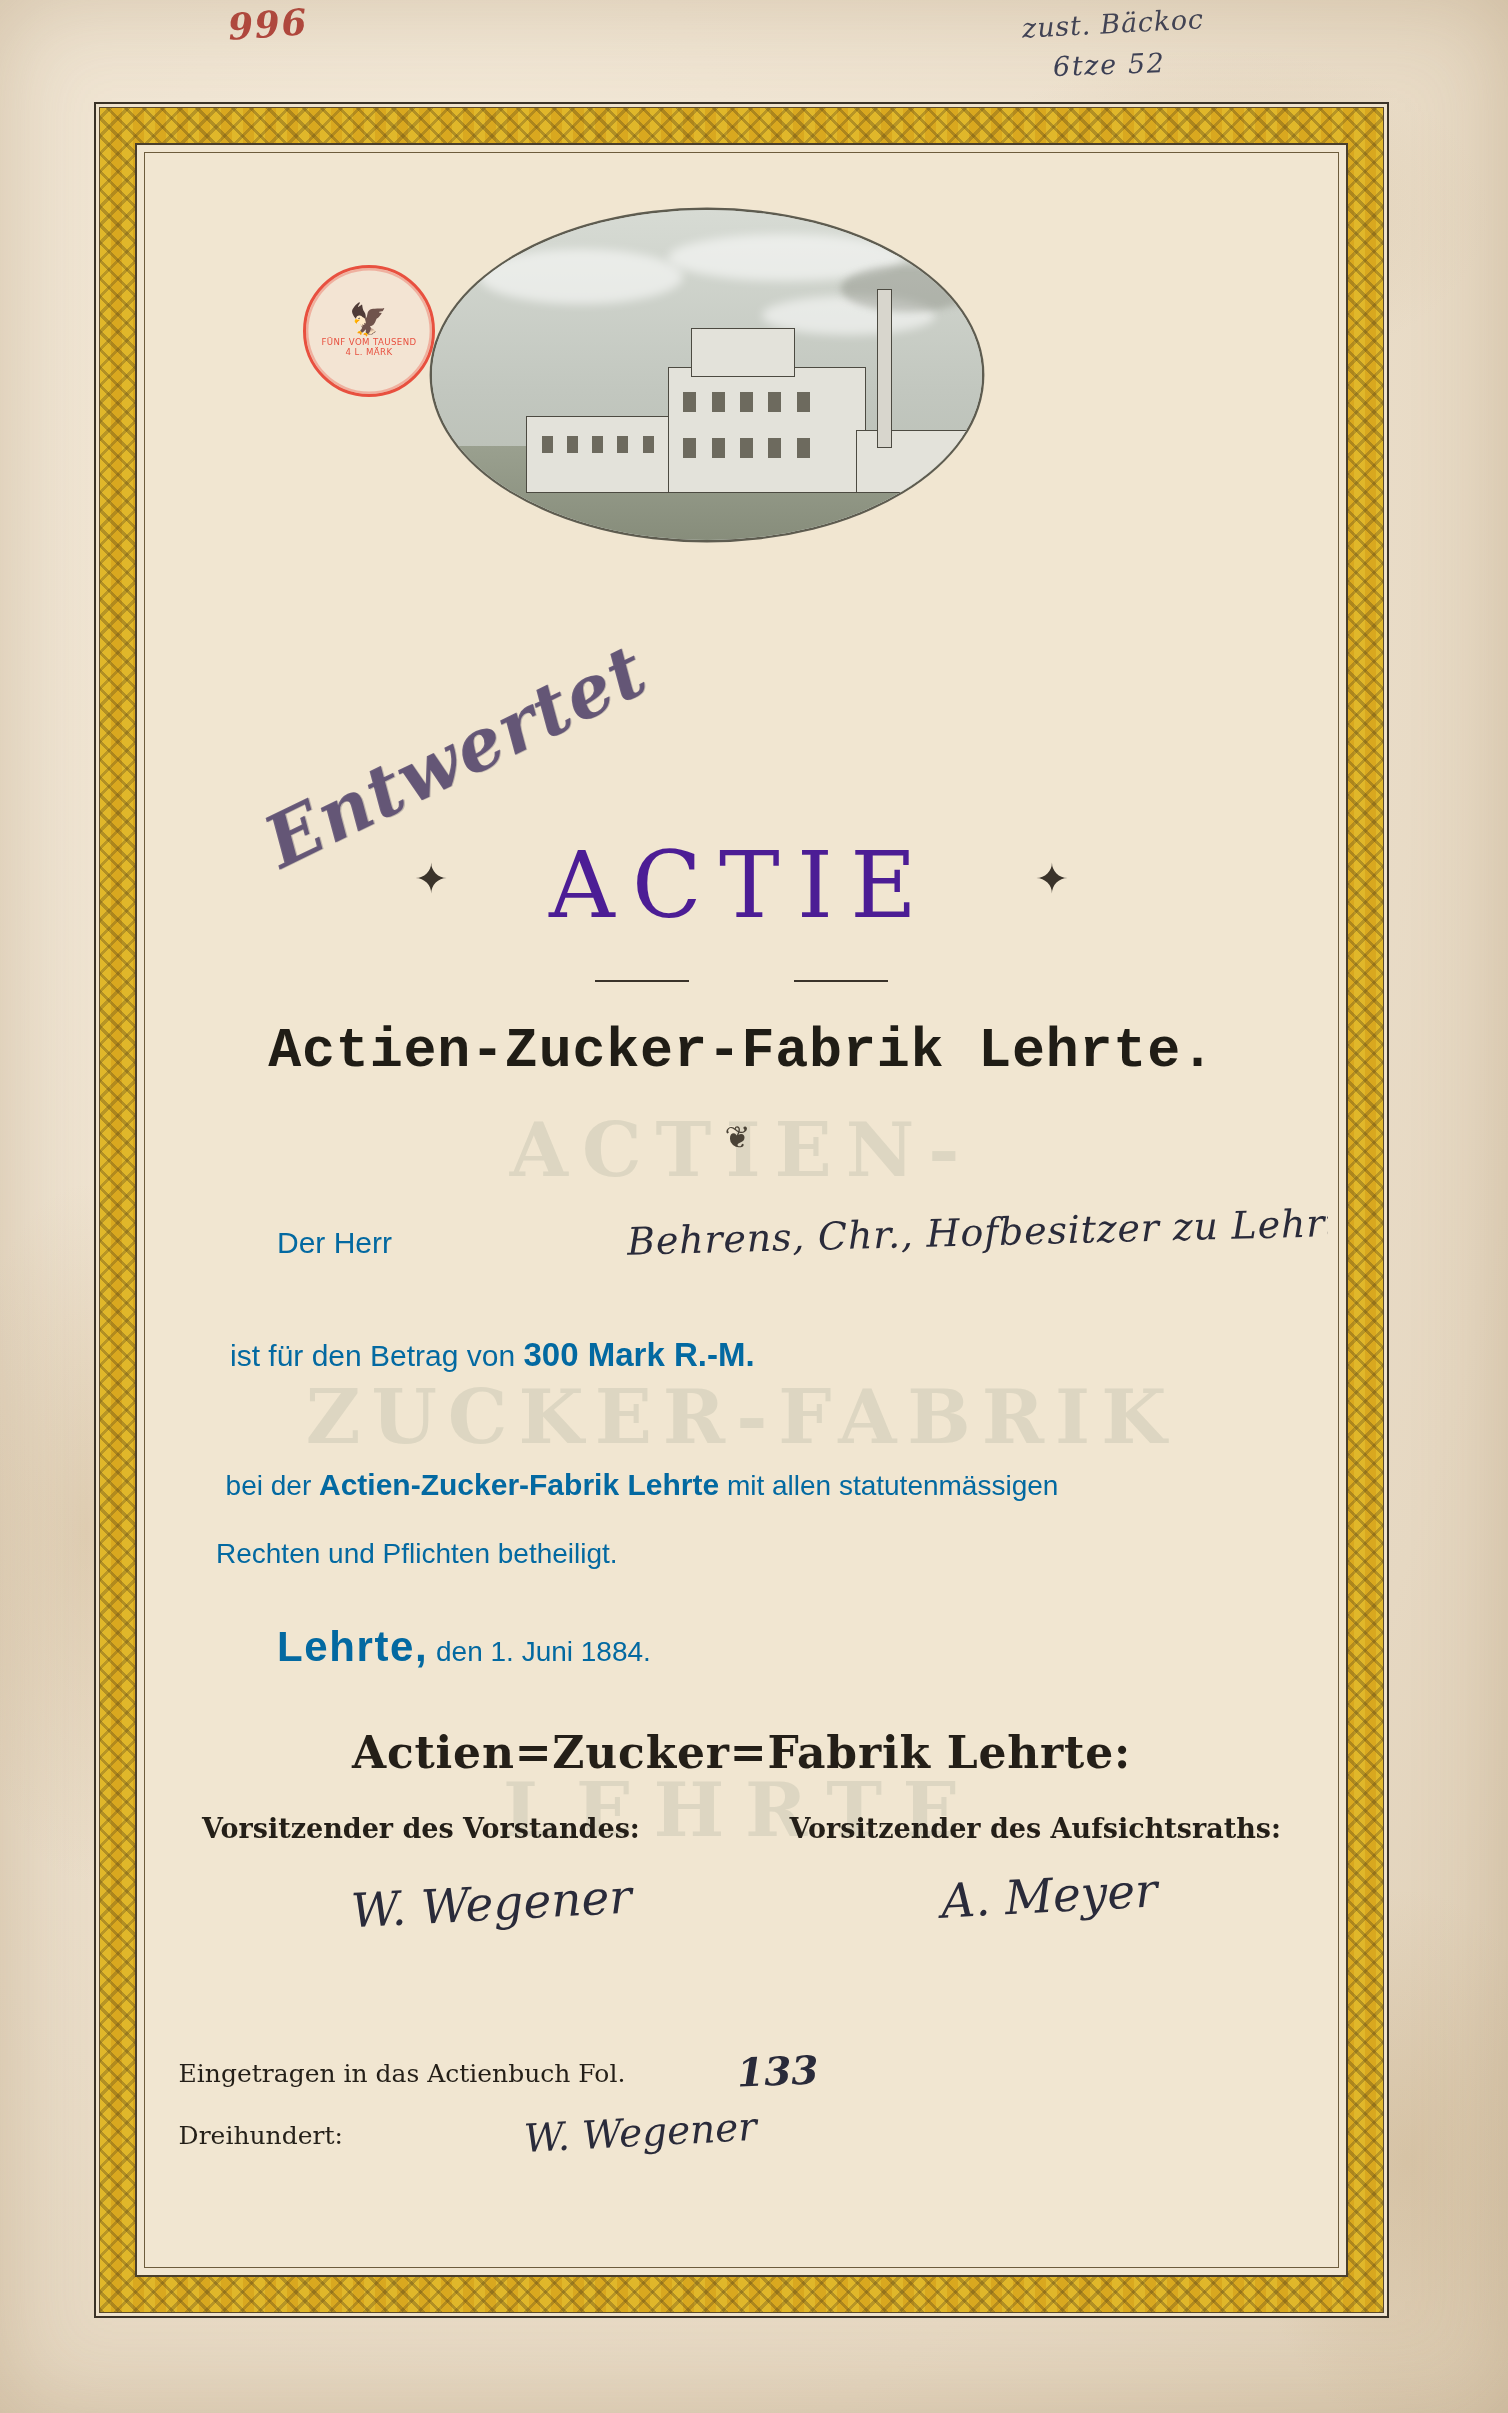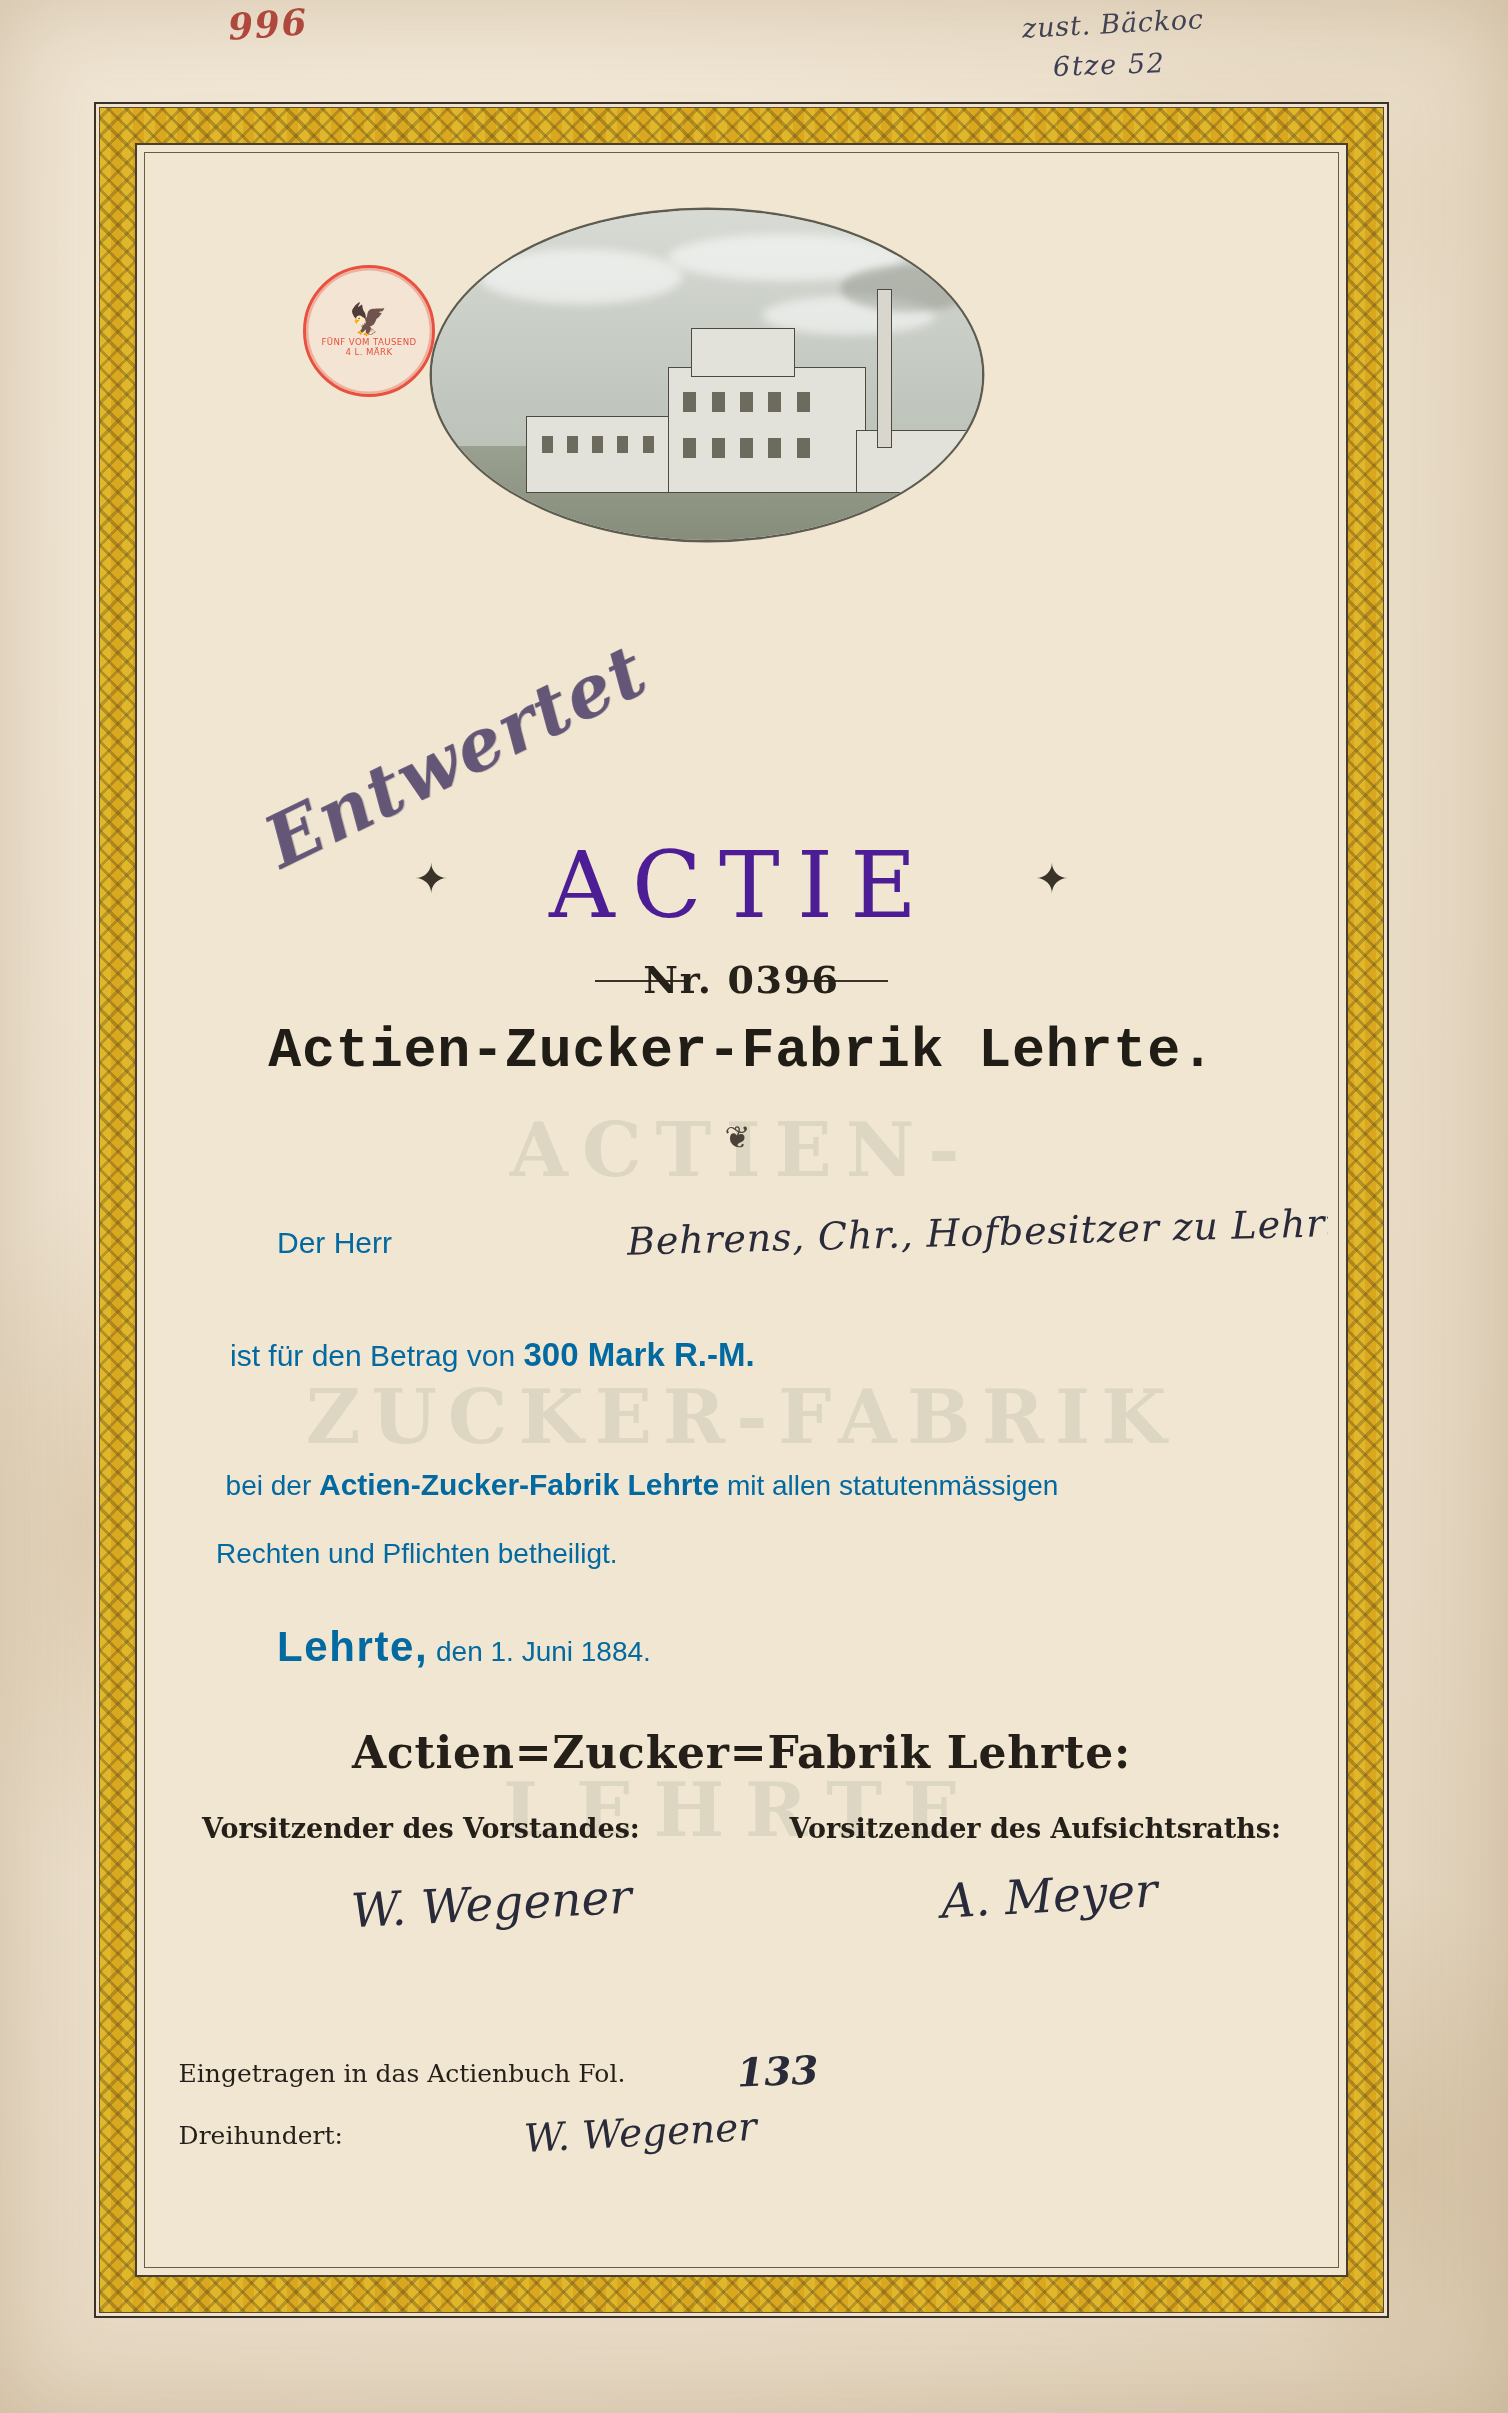--- a/index.html
+++ b/index.html
@@ -463,21 +463,20 @@
       </div>
 
       <div class="entwertet">Entwertet</div>
 
       <div class="title-orn left">✦</div>
       <div class="title-orn right">✦</div>
       <div class="title">ACTIE</div>
 
       <div class="nr-rule left"></div>
       <div class="nr-rule right"></div>
-      <div class="nr">Nr. 0396</div>
 
       <div class="company">Actien-Zucker-Fabrik Lehrte.</div>
       <div class="divider-orn">❦</div>
 
       <div class="body-line l-herr">
         <span>Der Herr</span>
       </div>
       <div class="handwriting hw-name">Behrens, Chr., Hofbesitzer zu Lehrte</div>
 
       <div class="body-line l-betrag">

